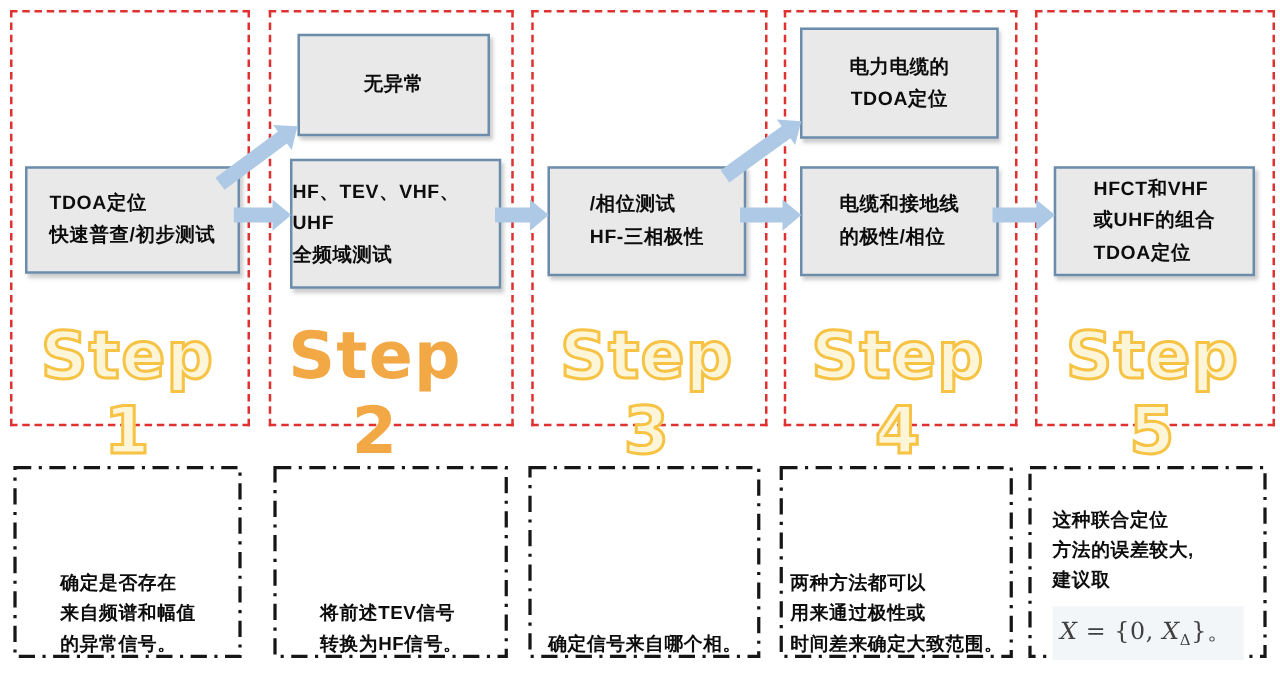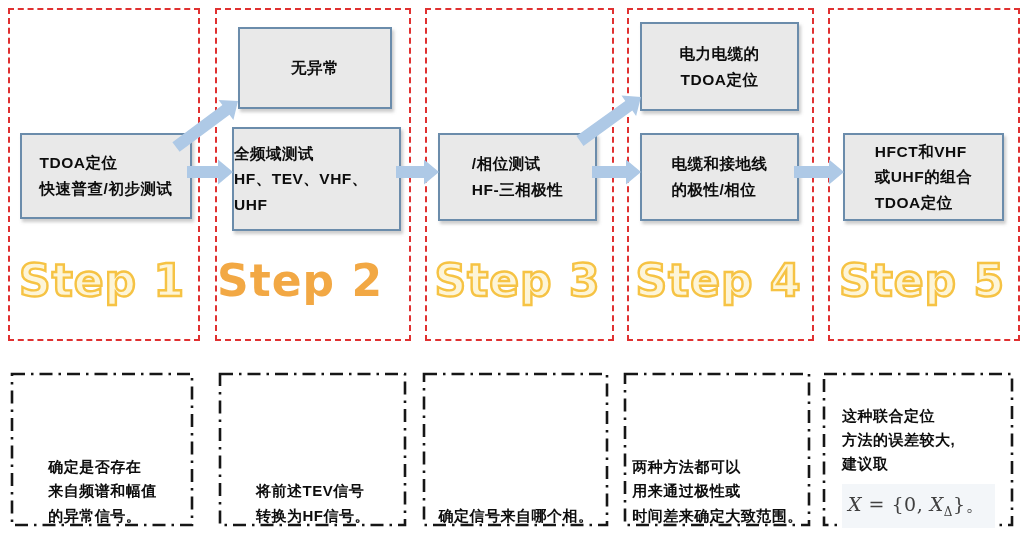--- a/index.html
+++ b/index.html
@@ -20,21 +20,21 @@
     z-index:2;
   }
   .flow-box .txt{
     font-weight:800;font-size:15.5px;line-height:1.65;color:#0d0d0d;
     letter-spacing:.5px;
   }
   .ta-left{text-align:left;} .ta-center{text-align:center;}
   
   .step-label{
     position:absolute;z-index:1;text-align:center;
-    font-family:"DejaVu Sans", sans-serif;font-weight:700;font-size:44px;letter-spacing:1px;
+    font-family:"DejaVu Sans", sans-serif;font-weight:700;font-size:52px;letter-spacing:1px;
     color:#fdf5d8;-webkit-text-stroke:2.4px var(--step-yellow,#f6c344);
   }
   .step-label.solid{
     color:var(--step-orange,#f2a844);-webkit-text-stroke:0;
   }
   
   .note-box{
     position:absolute;z-index:1;display:flex;align-items:flex-end;justify-content:center;
   }
   .note-box .dashrect{position:absolute;inset:0;width:100%;height:100%;}
@@ -77,22 +77,22 @@
   </div>
 
   <div class="flow-box" style="left:238px;top:27px;width:150px;height:78px;">
     <div class="txt ta-center">
       <div>无异常</div>
     </div>
   </div>
 
   <div class="flow-box" style="left:232px;top:127px;width:165px;height:100px;">
     <div class="txt ta-left">
+      <div>HF、TEV、VHF、UHF</div>
       <div>全频域测试</div>
-      <div>HF、TEV、VHF、UHF</div>
     </div>
   </div>
 
   <div class="flow-box" style="left:438px;top:133px;width:155px;height:84px;">
     <div class="txt ta-left">
       <div>/相位测试</div>
       <div>HF-三相极性</div>
     </div>
   </div>
 

